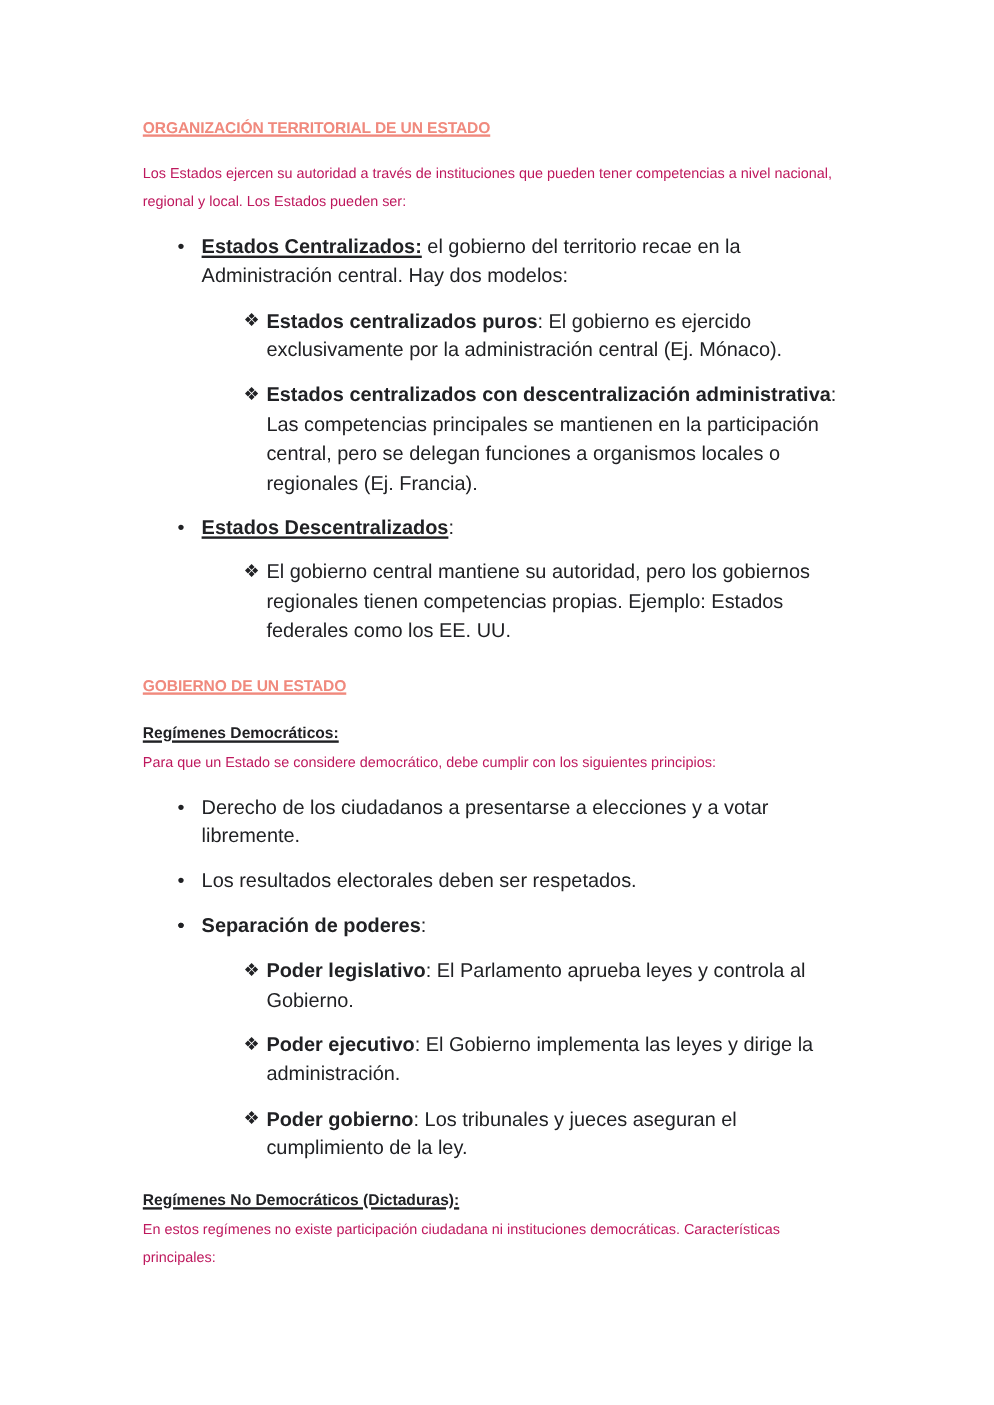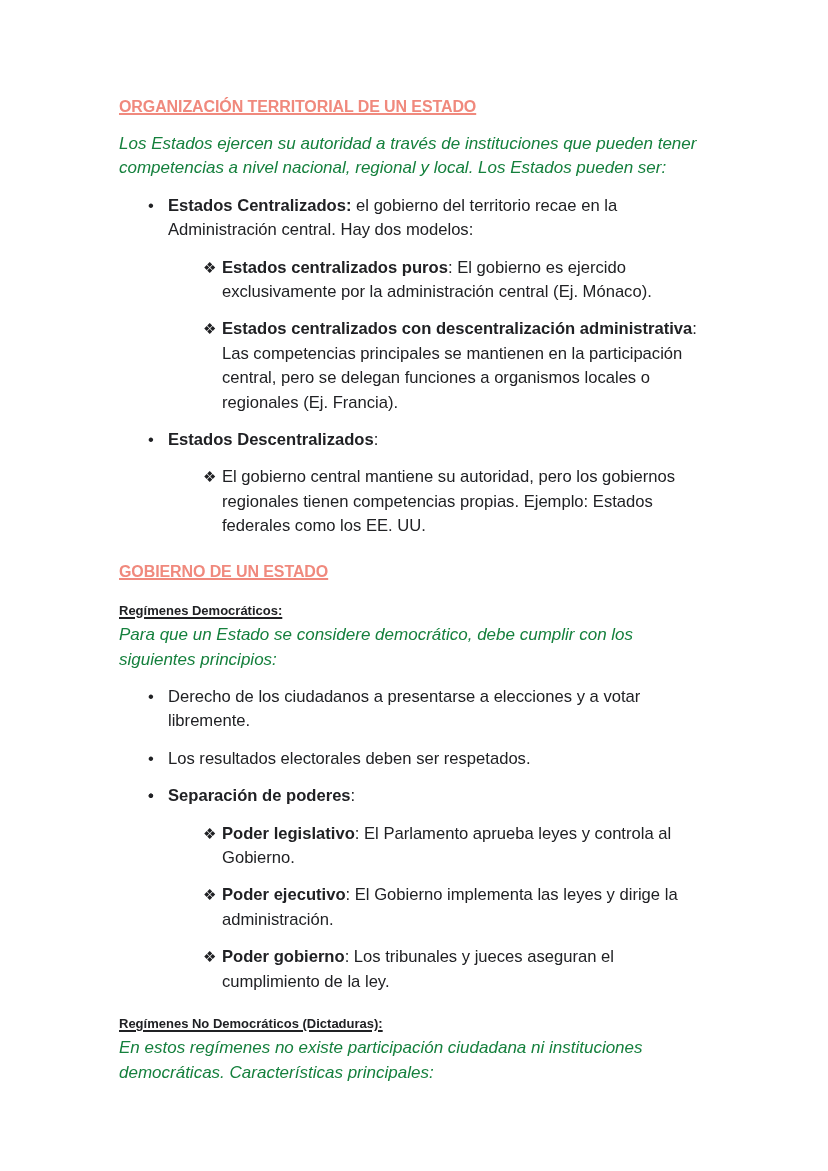--- a/index.html
+++ b/index.html
@@ -27,44 +27,43 @@
 
   .doc-body {
     position: absolute;
     left: 119px;
     top: 98px;
     width: 586px;
   }
 
   
   .section-heading {
-    font-size: 16px;
+    font-size: 13px;
     font-weight: bold;
     color: #f0897d;
     letter-spacing: -0.1px;
     line-height: 18px;
     text-decoration: underline;
     text-decoration-thickness: 1.5px;
     text-underline-offset: 1px;
     margin: 0;
     white-space: nowrap;
   }
 
   .section-heading.second {
     margin-top: 24px;
   }
 
   
   .para {
-    font-size: 17px;
-    line-height: 24.4px;
-    color: #15803d;
+    font-size: 12px;
+    line-height: 24.4px;
+    color: #be185d;
     margin: 0;
     margin-top: 16px;
-    font-style: italic;
   }
 
   .para.tight {
     margin-top: 0;
   }
 
   .sub-heading {
     font-size: 13px;
     line-height: 24.4px;
     color: #202124;
@@ -139,20 +138,21 @@
 
   
   ul.level1 > li > ul.level2 {
     margin-left: 3px;
   }
 
   .b { font-weight: bold; }
 
   .bu {
     font-weight: bold;
+    text-decoration: underline;
     text-decoration-thickness: 1.6px;
     text-underline-offset: 2px;
   }
 </style>
 </head>
 <body>
 
 <div class="page">
   <div class="doc-body">
 

